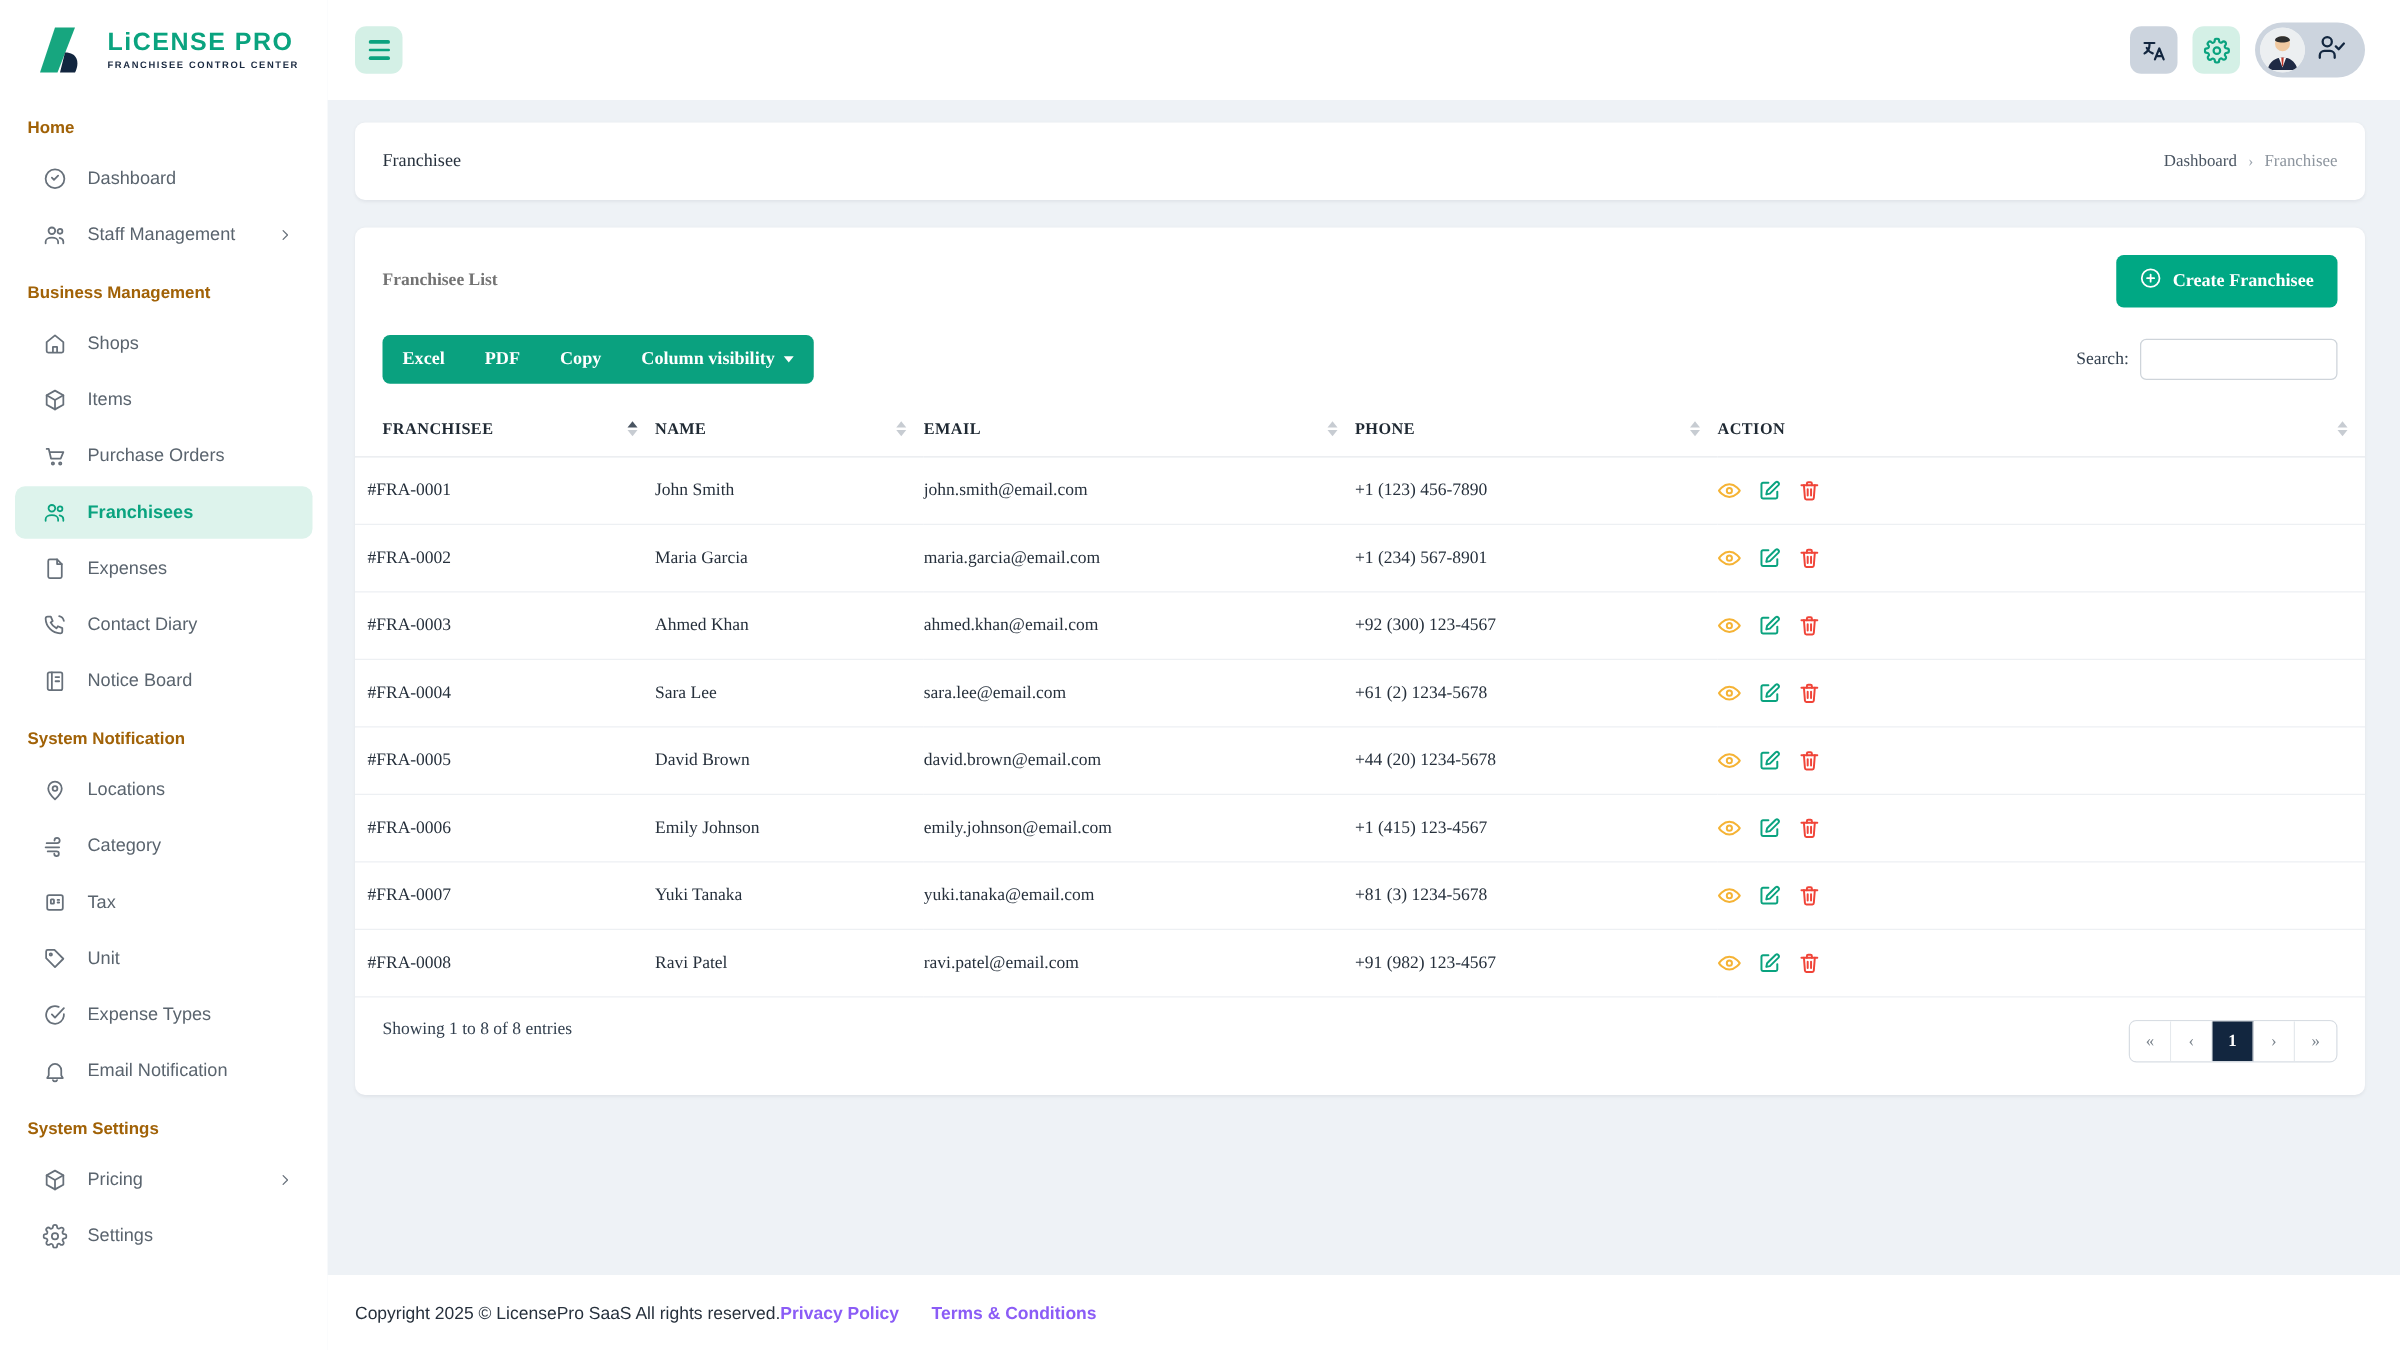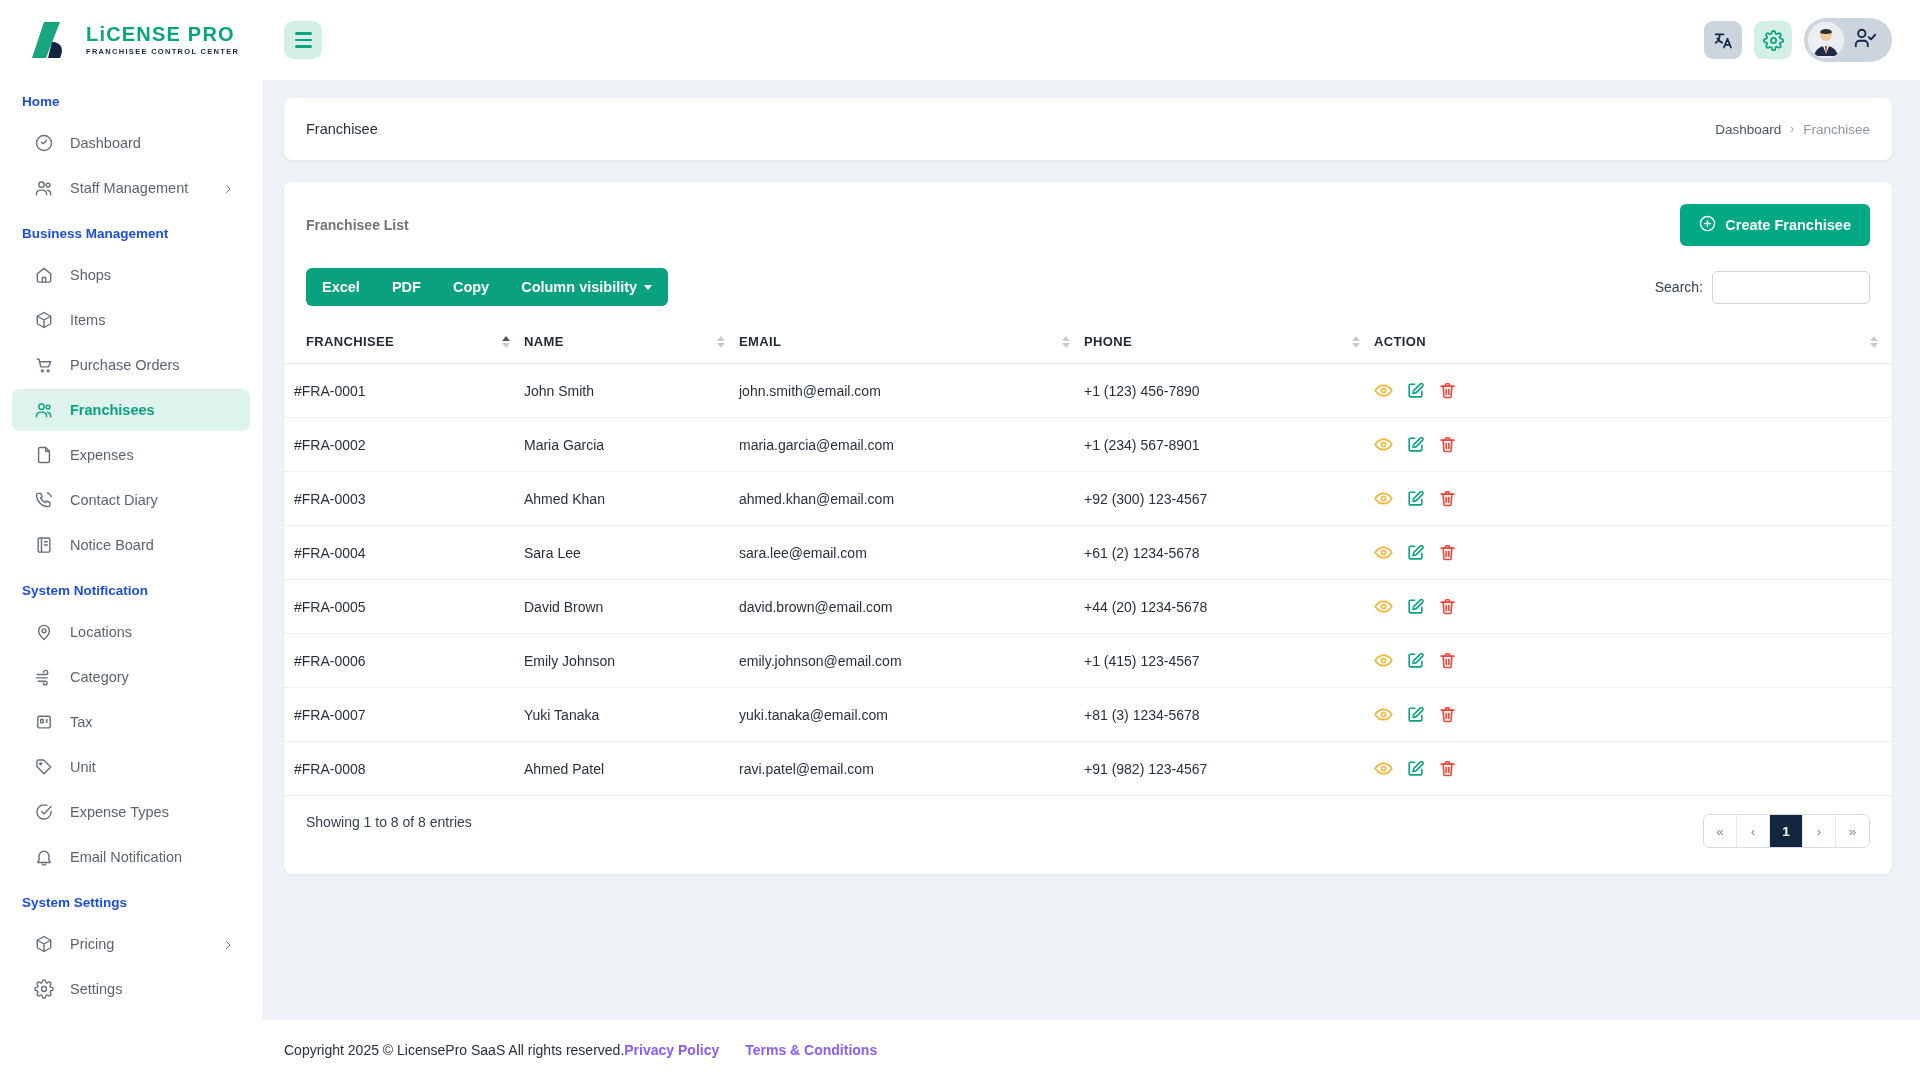--- a/index.html
+++ b/index.html
@@ -23,21 +23,21 @@
   .brand-name {
     font-size: 20px; font-weight: 700; letter-spacing: 1.2px;
     color: #0aa37f; line-height: 1;
   }
   .brand-sub {
     font-size: 7.5px; letter-spacing: 1.3px; color: #1b2a41;
     margin-top: 3px; text-align: center; font-weight: 600;
   }
   .nav { padding: 0 0 20px 0; }
   .nav-section {
-    font-size: 13.5px; font-weight: 700; color: #1d4ed8;
+    font-size: 13.5px; font-weight: 700; color: #a16207;
     padding: 14px 0 10px 22px;
   }
   .nav-item {
     display: flex; align-items: center; gap: 16px;
     height: 42px; margin: 3px 12px; padding-left: 22px;
     border-radius: 8px; color: #5a646e; font-size: 14.5px;
     cursor: pointer; position: relative;
   }
   .nav-item .ico { width: 20px; height: 20px; flex: 0 0 20px; display: block; }
   .nav-item .ico svg { width: 20px; height: 20px; display: block; }
@@ -73,21 +73,21 @@
     display: flex; align-items: center; gap: 10px;
     background: #ccd4de; border-radius: 22px; padding: 4px 16px 4px 4px;
     cursor: pointer; height: 44px;
   }
   .avatar {
     width: 36px; height: 36px; border-radius: 50%;
     background: #f1f3f5; overflow: hidden; flex: 0 0 36px;
     display: block;
   }
 
-  .content { flex: 1; padding: 18px 28px 0 22px; overflow: hidden; }
+  .content { flex: 1; padding: 18px 28px 0 22px; overflow: hidden; font-family: Liberation Serif, serif; }
   .card {
     background: #ffffff; border-radius: 8px;
     box-shadow: 0 1px 3px rgba(16,24,40,.06);
   }
   .breadcrumb-card {
     height: 62px; display: flex; align-items: center;
     justify-content: space-between; padding: 0 22px; margin-bottom: 22px;
   }
   .bc-title { font-size: 14.5px; color: #26303c; }
   .bc-trail { display: flex; align-items: center; gap: 9px; font-size: 13.5px; }
@@ -698,21 +698,21 @@
                         <path d="M9.5 6.5V4.8A1.3 1.3 0 0 1 10.8 3.5h2.4a1.3 1.3 0 0 1 1.3 1.3v1.7"></path>
                         <path d="M6.5 6.5l1 13a1.5 1.5 0 0 0 1.5 1.4h6a1.5 1.5 0 0 0 1.5-1.4l1-13"></path>
                         <path d="M10.3 10.5v6.5M13.7 10.5v6.5"></path>
                       </svg>
                     </span>
                   </div>
                 </td>
               </tr>
               <tr>
                 <td>#FRA-0008</td>
-                <td>Ahmed Patel</td>
+                <td>Ravi Patel</td>
                 <td>ravi.patel@email.com</td>
                 <td>+91 (982) 123-4567</td>
                 <td>
                   <div class="actions">
                     <span class="act">
                       <svg viewBox="0 0 24 24" fill="none" stroke="#f5b335" stroke-width="2" stroke-linecap="round" stroke-linejoin="round">
                         <path d="M1.5 12S5.5 5.5 12 5.5 22.5 12 22.5 12 18.5 18.5 12 18.5 1.5 12 1.5 12z"></path>
                         <circle cx="12" cy="12" r="2.6"></circle>
                       </svg>
                     </span>

